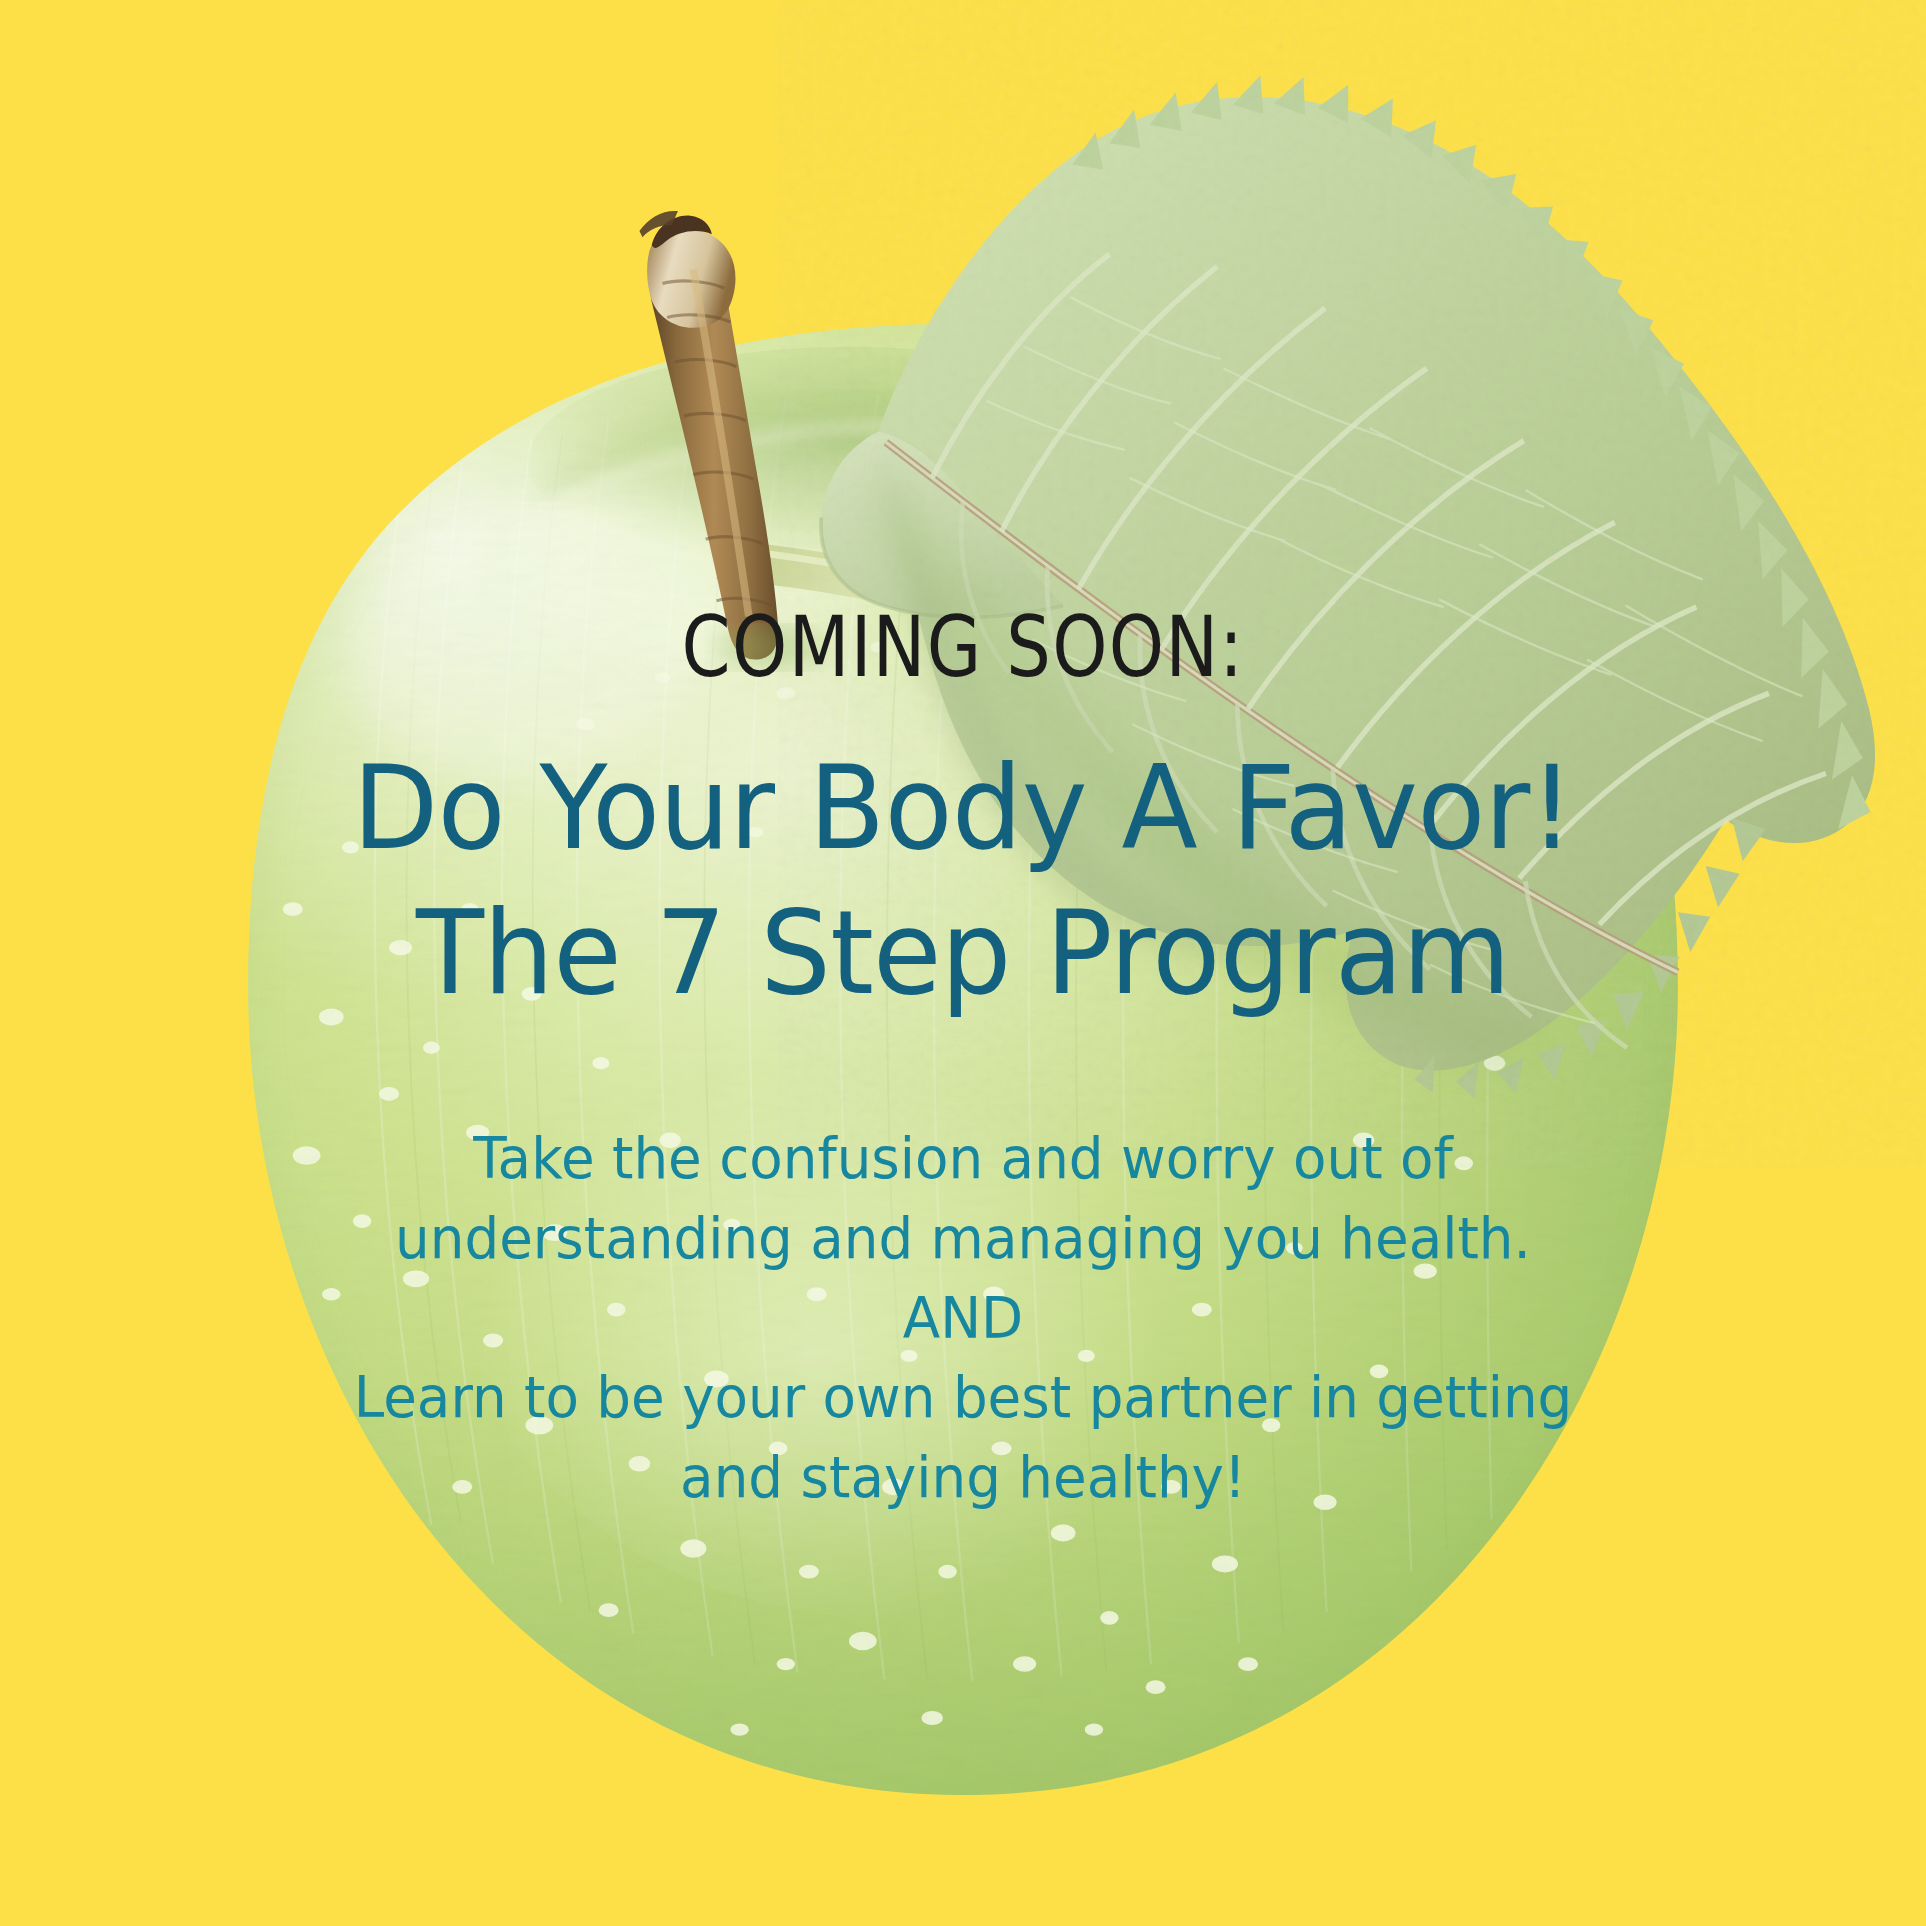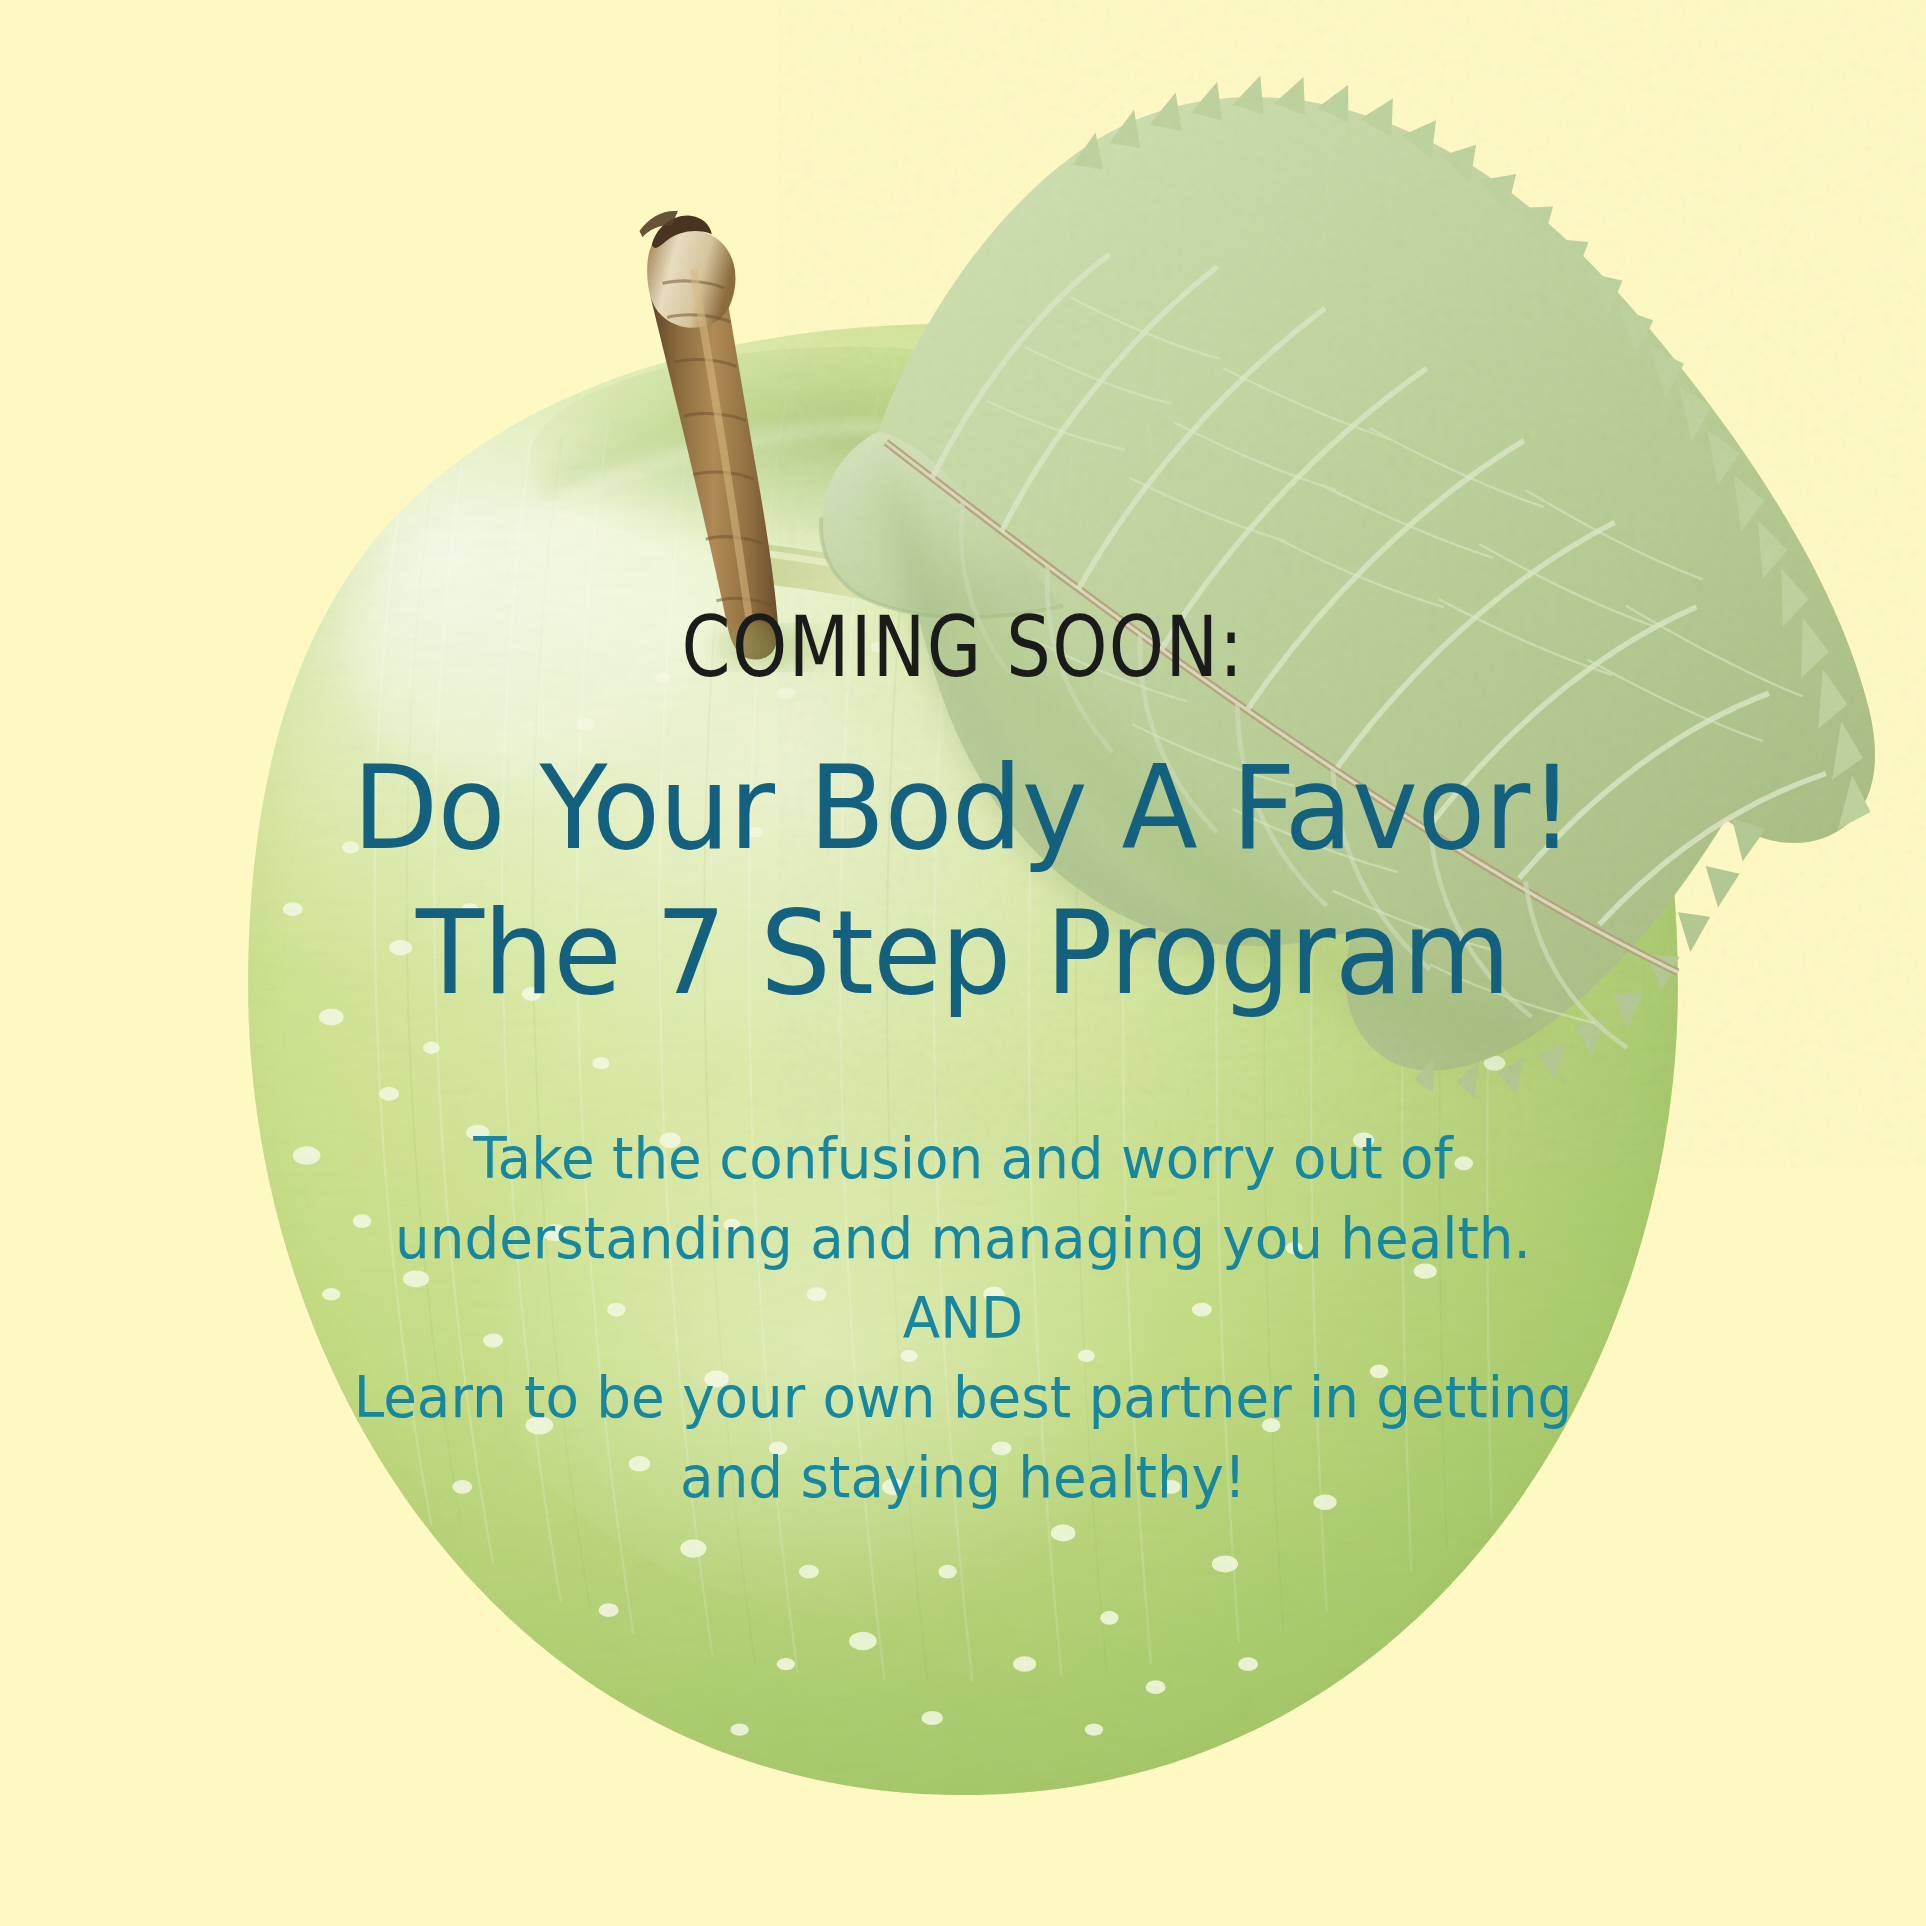--- a/index.html
+++ b/index.html
@@ -3,21 +3,21 @@
 <meta charset="utf-8">
 <title>Coming Soon — Do Your Body A Favor</title>
 <style>
   html,body{margin:0;padding:0;background:#ffffff;}
   body{
     width:1926px;height:1926px;overflow:hidden;position:relative;
     font-family:"Liberation Sans", sans-serif;
     -webkit-font-smoothing:antialiased;
   }
 
-  #poster{position:absolute;inset:0;width:1926px;height:1926px;background:#fef9c3;overflow:hidden;}
+  #poster{position:absolute;inset:0;width:1926px;height:1926px;background:#fde047;overflow:hidden;}
 
   
   #artwork{position:absolute;inset:0;}
   #artwork svg{position:absolute;top:0;left:0;width:1926px;height:1926px;display:block;}
 
   
   #textlayer{
     position:absolute;top:0;left:0;width:1926px;height:1926px;
     pointer-events:none;
   }

